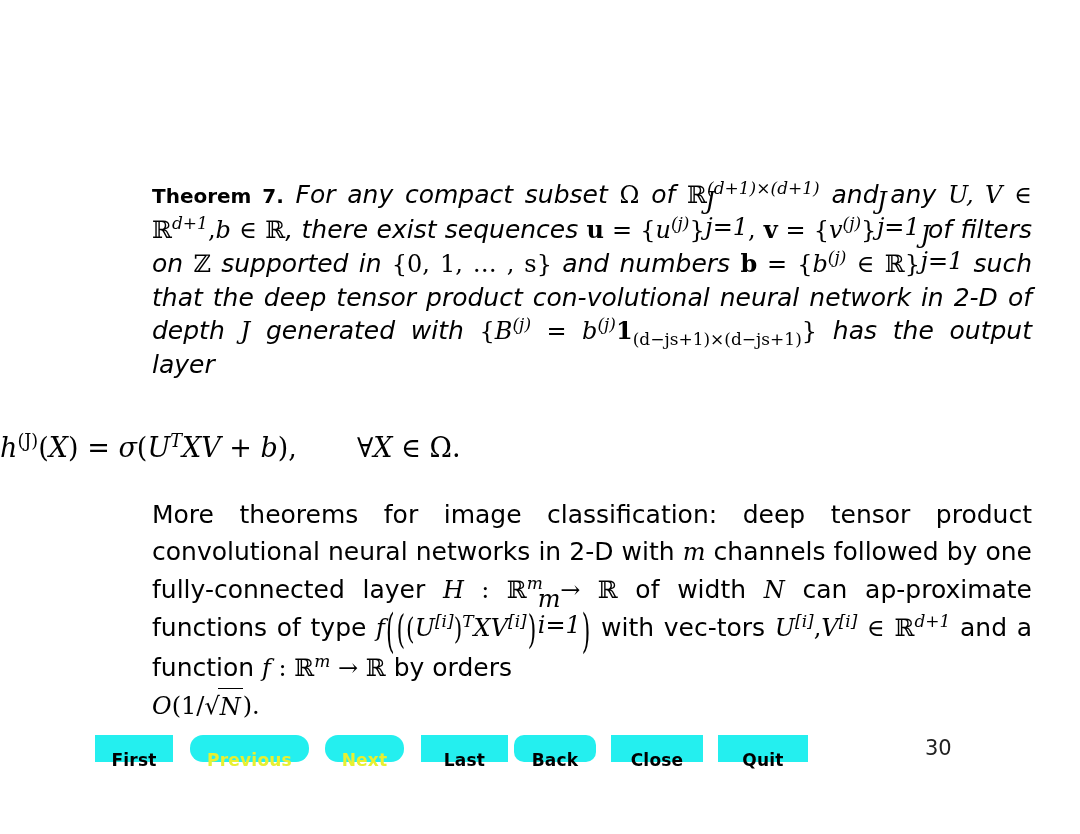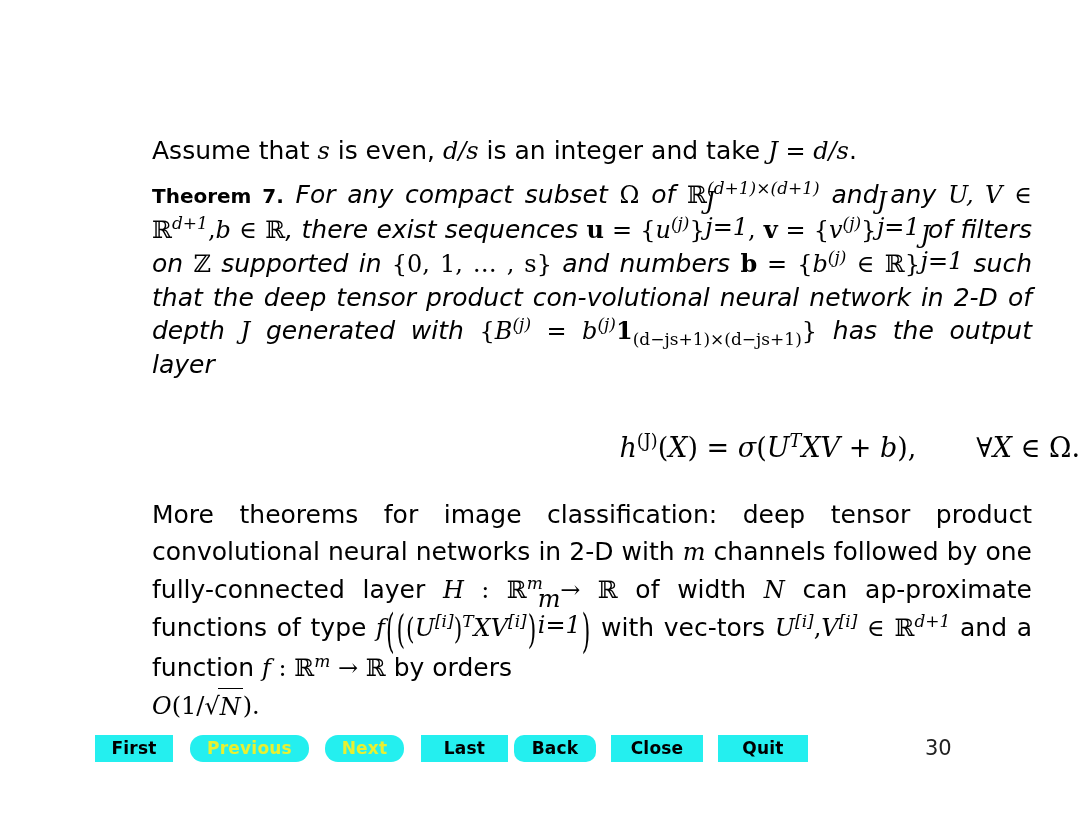--- a/index.html
+++ b/index.html
@@ -86,21 +86,21 @@
     margin-left:0.5px;
   }
   .stack .up{ display:block; position:relative; top:-1.35em; height:0; }
   .stack .dn{ display:block; position:relative; top:-0.25em; }
 
   
   .display-eq{
     position:absolute;
     left:0; top:432px;
     width:1080px;
-    text-align:right;
+    text-align:left;
     font-family:"DejaVu Serif","Liberation Serif",serif;
     font-size:26px;
     color:#000;
     white-space:nowrap;
   }
   .eq-gap{ display:inline-block; width:60px; }
 
   
   .bigparen{
     display:inline-block;
@@ -153,21 +153,21 @@
     height:27px;
     line-height:27px;
     text-align:center;
     font-family:"DejaVu Sans","Liberation Sans",sans-serif;
     font-weight:bold;
     font-size:17px;
     letter-spacing:0.2px;
     color:#000000;
     background:#24EFEF;
     border:0;
-    padding:0;
+    padding:12px;
     cursor:pointer;
     user-select:none;
     box-sizing:border-box;
   }
   .nav-btn.dim{ color:#E8F030;border-radius:13px; }
 
   .page-number{
     position:absolute;
     top:736px;
     left:925px;
@@ -177,23 +177,20 @@
     color:#222;
     text-align:left;
   }
 </style>
 </head>
 <body>
 
 <div class="slide">
 
 
-  <div class="body-block para-assume">
-    <span>Assume that </span><span class="m">s</span><span> is even, </span><span class="m">d/s</span><span> is an integer and take </span><span class="m">J</span><span class="mu"> = </span><span class="m">d/s</span><span>.</span>
-  </div>
 
   <div class="body-block para-theorem">
     <span class="thm-label" style="font-size:20px;">Theorem 7.</span><span class="thm-italic">
       <span>For any compact subset </span><span class="mu">Ω</span><span> of </span><span class="bb">ℝ</span><sup class="sm m">(d+1)×(d+1)</sup><span> and any </span><span class="m">U, V</span> <span class="mu">∈</span> <span class="bb">ℝ</span><sup class="sm m">d+1</sup><span class="mu">,</span><span class="m">b</span> <span class="mu">∈</span> <span class="bb">ℝ</span><span>, there exist sequences </span><span class="mbold">u</span><span class="mu"> = {</span><span class="m">u</span><sup class="sm m">(j)</sup><span class="mu">}</span><span class="stack mu"><span class="up m">J</span><span class="dn m">j=1</span></span><span class="mu">, </span><span class="mbold">v</span><span class="mu"> = {</span><span class="m">v</span><sup class="sm m">(j)</sup><span class="mu">}</span><span class="stack mu"><span class="up m">J</span><span class="dn m">j=1</span></span><span> of filters on </span><span class="bb">ℤ</span><span> supported in </span><span class="mu">{0, 1, … , s}</span><span> and numbers </span><span class="mbold">b</span><span class="mu"> = {</span><span class="m">b</span><sup class="sm m">(j)</sup> <span class="mu">∈</span> <span class="bb">ℝ</span><span class="mu">}</span><span class="stack mu"><span class="up m">J</span><span class="dn m">j=1</span></span><span> such that the deep tensor product con-volutional neural network in 2-D of depth </span><span class="m">J</span><span> generated with </span><span class="mu">{</span><span class="m">B</span><sup class="sm m">(j)</sup><span class="mu"> = </span><span class="m">b</span><sup class="sm m">(j)</sup><span class="mu" style="font-weight:bold;">1</span><sub class="sm mu">(d−js+1)×(d−js+1)</sub><span class="mu">}</span><span> has the output layer</span>
     </span>
   </div>
 
   <div class="display-eq">
     <span class="m" style="font-size:27px;">h</span><sup class="sm mu">(J)</sup><span class="mu" style="font-size:27px;">(</span><span class="m" style="font-size:27px;">X</span><span class="mu" style="font-size:27px;">)</span><span class="mu" style="font-size:27px;"> = </span><span class="m" style="font-size:27px;">σ</span><span class="mu" style="font-size:27px;">(</span><span class="m" style="font-size:27px;">U</span><sup class="sm m">T</sup><span class="m" style="font-size:27px;">XV</span><span class="mu" style="font-size:27px;"> + </span><span class="m" style="font-size:27px;">b</span><span class="mu" style="font-size:27px;">),</span><span class="eq-gap"></span><span class="mu" style="font-size:27px;">∀</span><span class="m" style="font-size:27px;">X </span><span class="mu" style="font-size:27px;">∈</span><span class="mu" style="font-size:27px;"> Ω.</span>
   </div>

